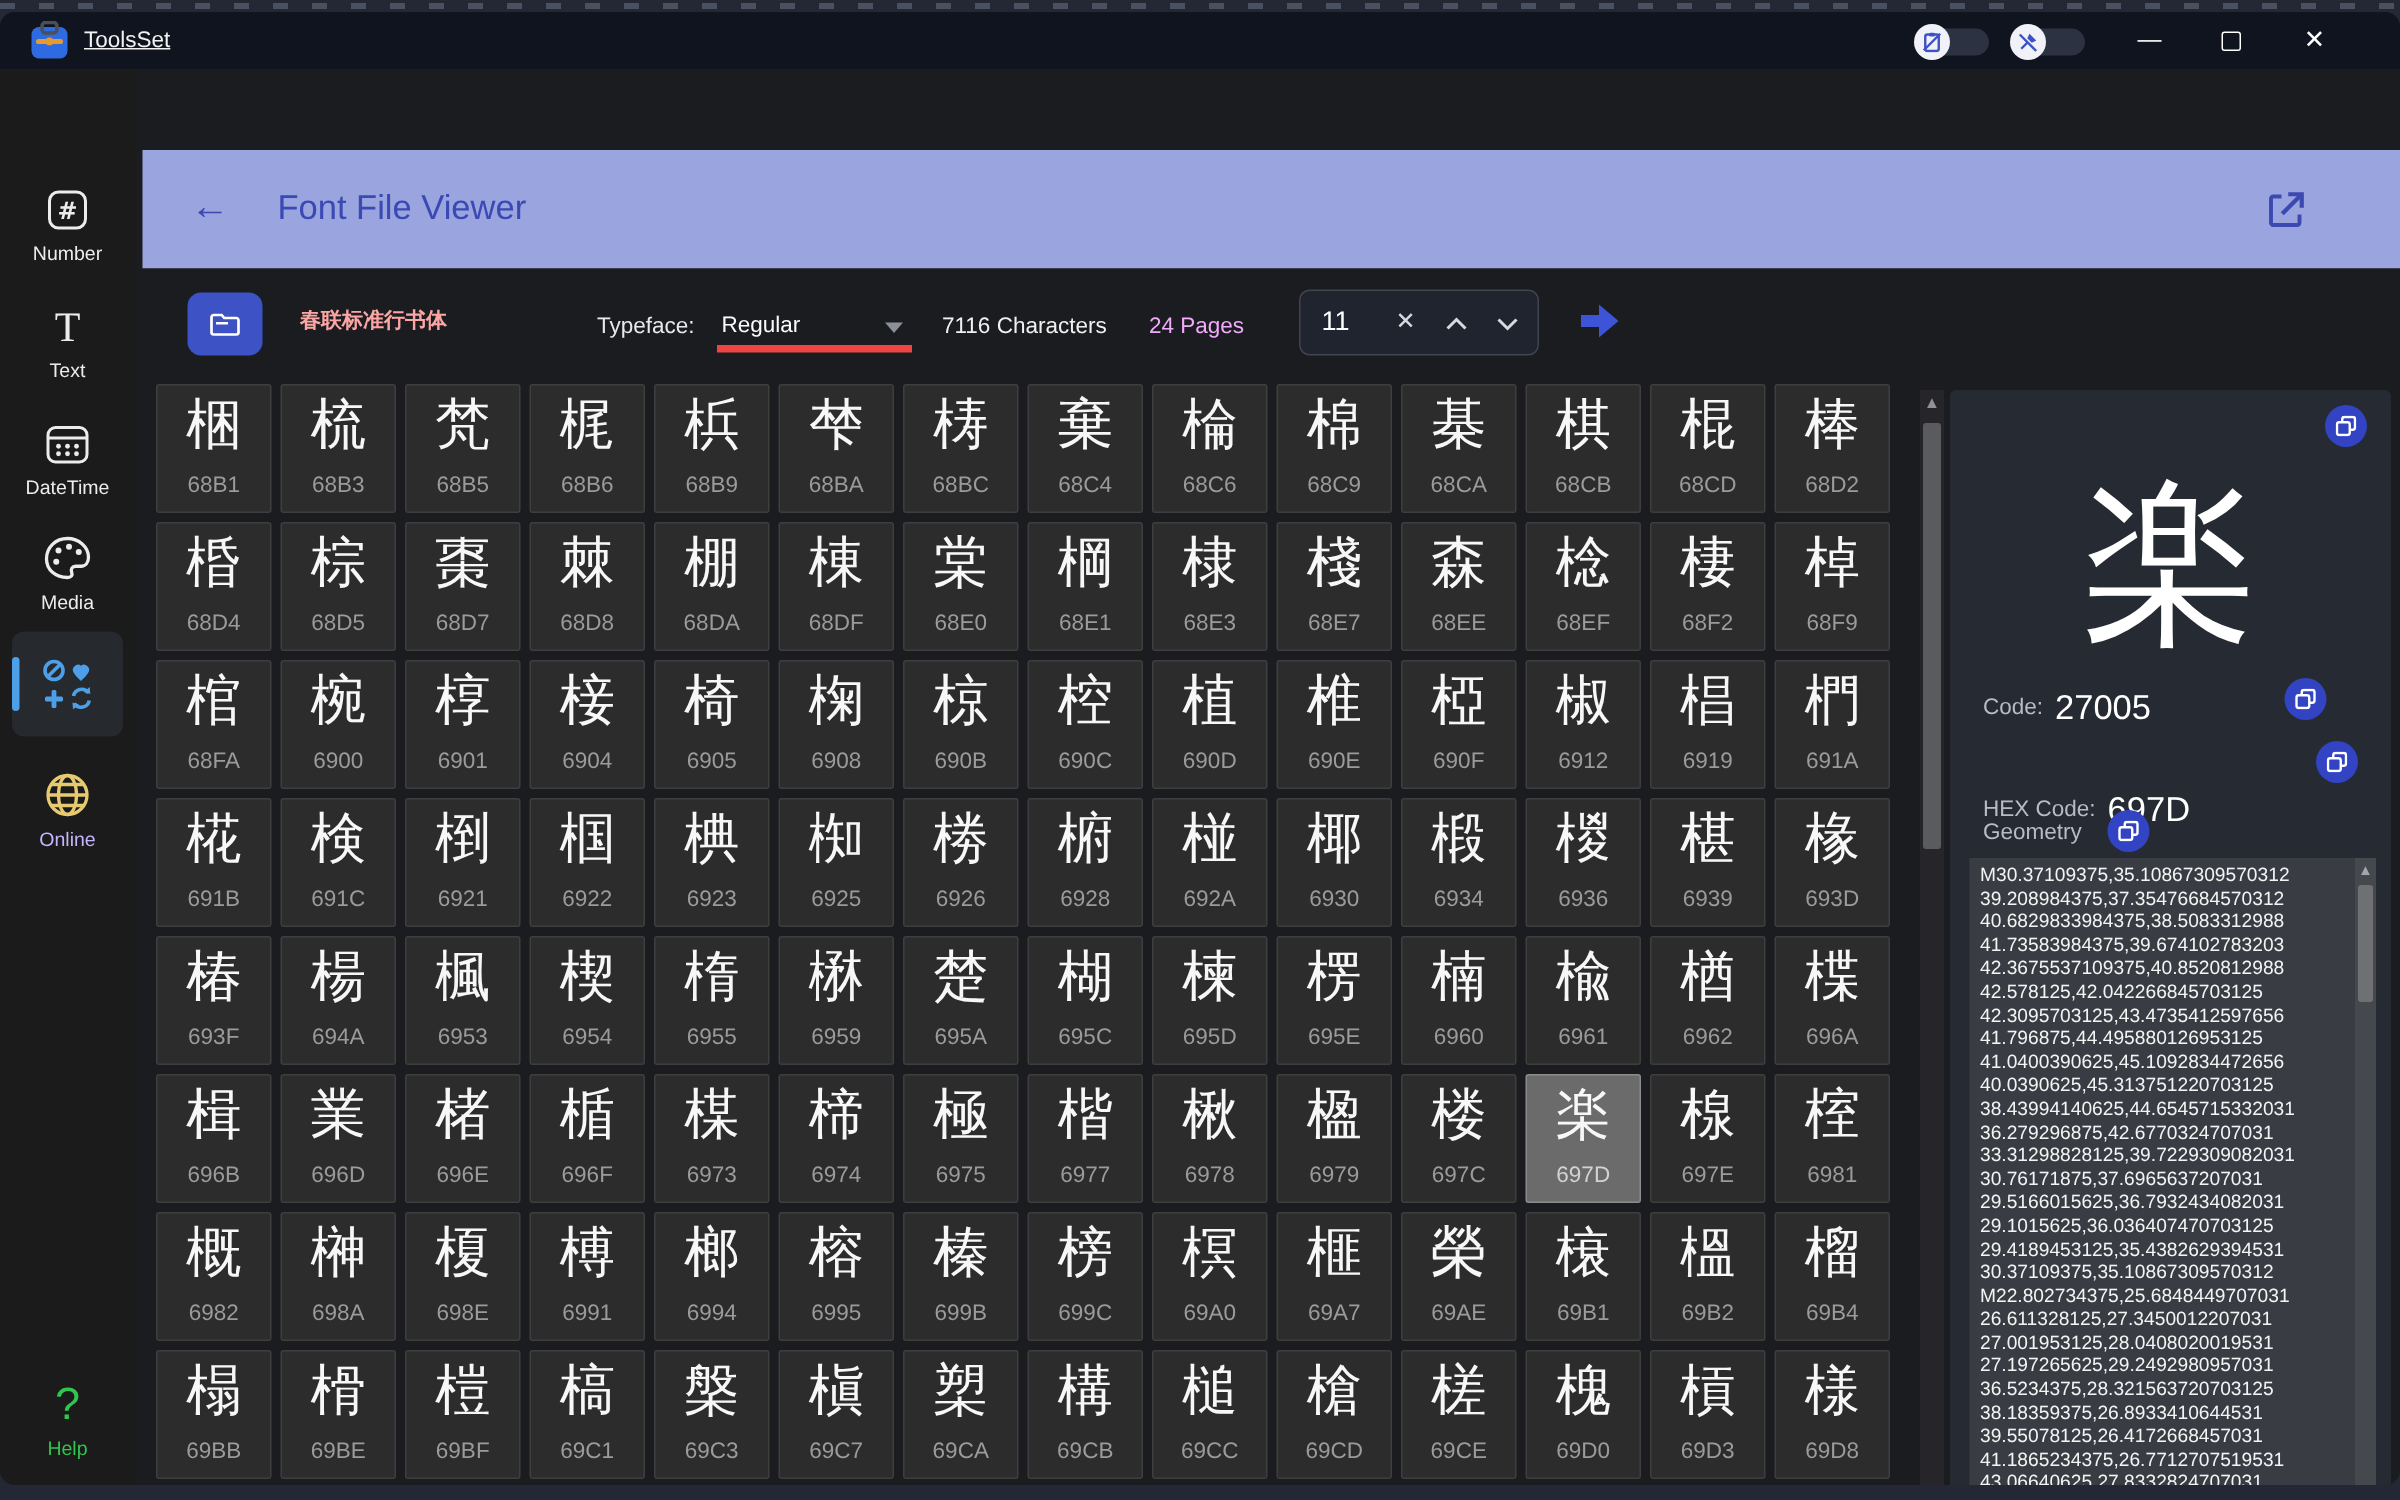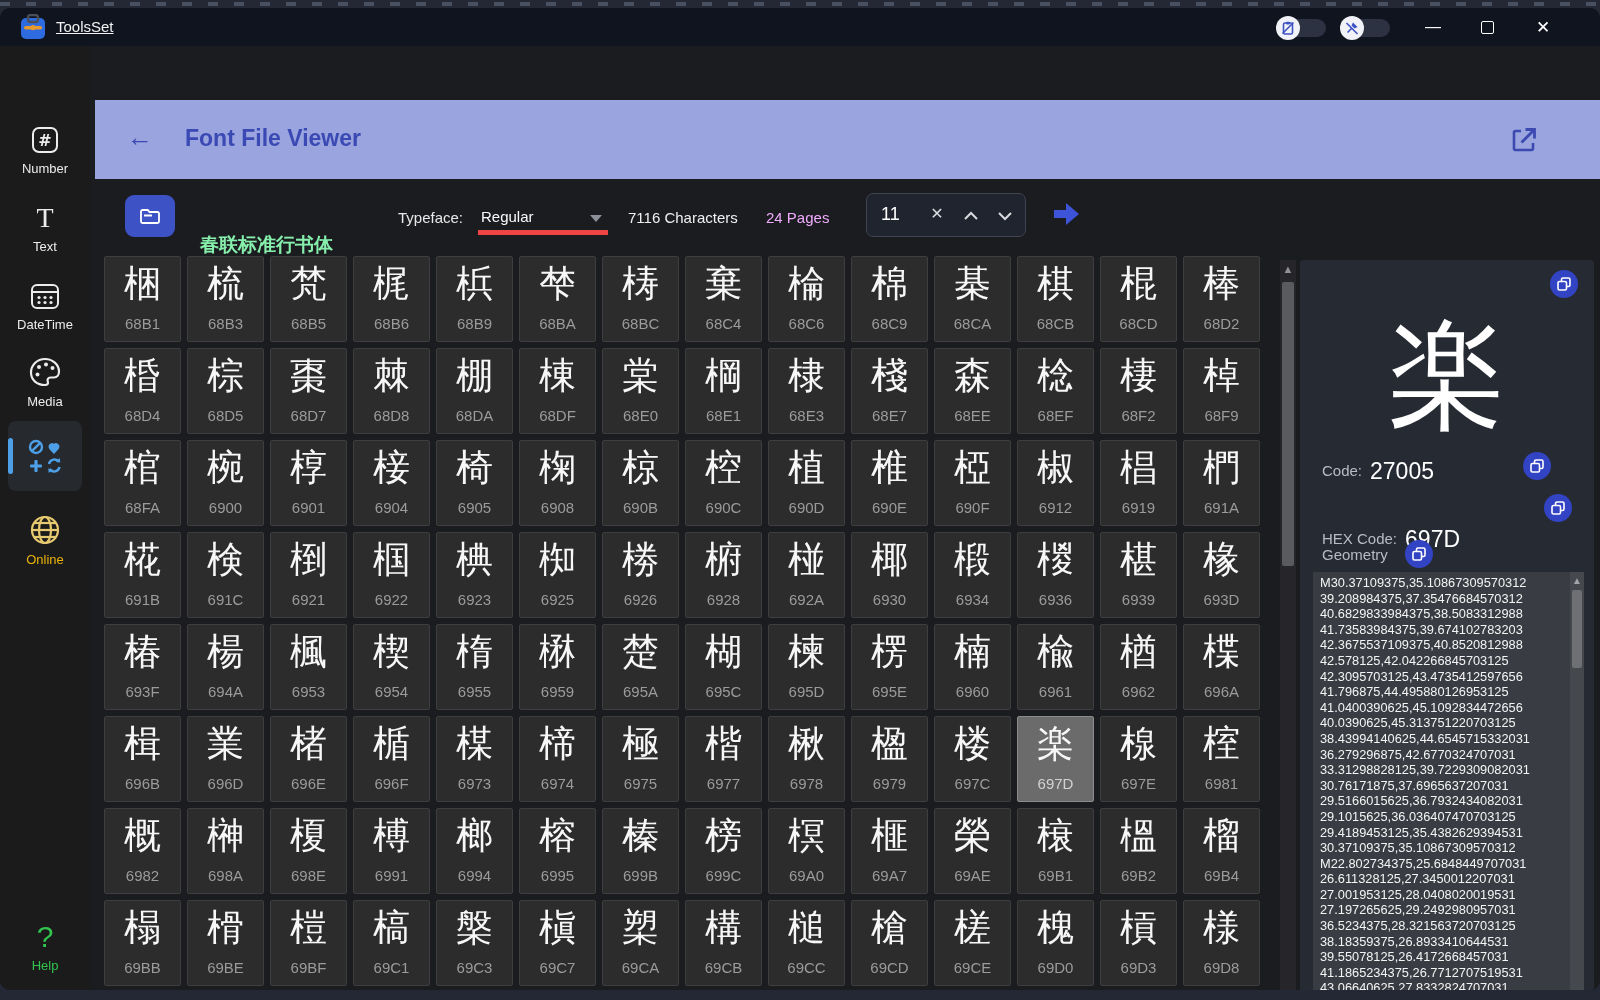--- a/index.html
+++ b/index.html
@@ -25,33 +25,33 @@
   .btn-min { left:1410px; } .btn-max { left:1464px; } .btn-close { left:1520px; font-size:17px; }
   .maxbox { width:13px; height:13px; border:1.6px solid #fff; border-radius:2px; }
 
   
   .sidebar { position:absolute; left:0; top:38px; bottom:0; width:90px; background:#1b1b1b; }
   .side-item { position:absolute; left:0; width:90px; height:64px; display:flex; flex-direction:column; align-items:center; justify-content:center; gap:6px; color:#ececec; }
   .side-item .lbl { font-size:13px; }
   .si-number { top:72px; } .si-text { top:150px; } .si-datetime { top:228px; } .si-media { top:304px;align-items:center; }
   .si-selected { top:375px; left:8px; width:74px; height:70px; background:#26292e; border-radius:8px; }
   .sel-pill { position:absolute; left:8px; top:392px; width:5px; height:36px; border-radius:3px; background:#4da0e8; }
-  .si-online { top:462px; color:#e7c96f; } .si-online .lbl { color:#eab308; }
+  .si-online { top:462px; color:#e7c96f; } .si-online .lbl { color:#c4b5fd; }
   .si-help { top:869px; color:#31c550; } .si-help .q { font-size:30px; line-height:30px; } .si-help .lbl { color:#31c550; }
 
   
   .main { position:absolute; left:90px; top:38px; right:0; bottom:0; background:#1b1c20; }
   .banner { position:absolute; left:5px; right:0; top:54px; height:79px; background:#9aa4de; }
   .back-arrow { position:absolute; left:32px; top:22px; font-size:26px; color:#3b49b1; font-weight:bold; }
-  .banner-title { position:absolute; left:90px; top:25px; font-size:23px; font-weight:bold; color:#3a49b4; }
+  .banner-title { position:absolute; left:90px; top:25px; font-size:23px; font-weight:normal; color:#3a49b4; }
   .ext-link { position:absolute; right:62px; top:26px; }
 
   .toolbar { position:absolute; left:5px; right:0; top:133px; height:77px; background:#1b1c20; }
   .folder-btn { position:absolute; left:30px; top:16px; width:50px; height:42px; background:#3d52c5; border-radius:9px; display:flex; align-items:center; justify-content:center; }
-  .font-name { position:absolute; left:105px; top:26px; font-size:19px; font-weight:bold; color:#86efac;margin-top:27px; }
+  .font-name { position:absolute; left:105px; top:26px; font-size:14px; font-weight:bold; color:#fca5a5; }
   .tf-label { position:absolute; left:303px; top:30px; font-size:15px; color:#e8e8e8; }
   .tf-select { position:absolute; left:383px; top:12px; width:130px; height:44px; border-bottom:5px solid #ef4444; }
   .tf-value { position:absolute; left:3px; top:17px; font-size:15px; color:#fafafa; }
   .tf-caret { position:absolute; right:6px; top:24px; width:0; height:0; border-left:6px solid transparent; border-right:6px solid transparent; border-top:7px solid #8b8f98; }
   .char-count { position:absolute; left:533px; top:30px; font-size:15px; color:#f0f0f0; }
   .page-count { position:absolute; left:671px; top:30px; font-size:15px; color:#f0abfc; }
   .page-box { position:absolute; left:771px; top:14px; width:160px; height:44px; background:#20242e; border:1px solid #3f4450; border-radius:7px; }
   .page-val { position:absolute; left:14px; top:10px; font-size:18px; color:#fff; }
   .pb-clear { position:absolute; left:58px; top:10px; width:24px; text-align:center; font-size:16px; color:#d8dadf; }
   .pb-up, .pb-down { position:absolute; top:14px; width:24px; height:16px; }

